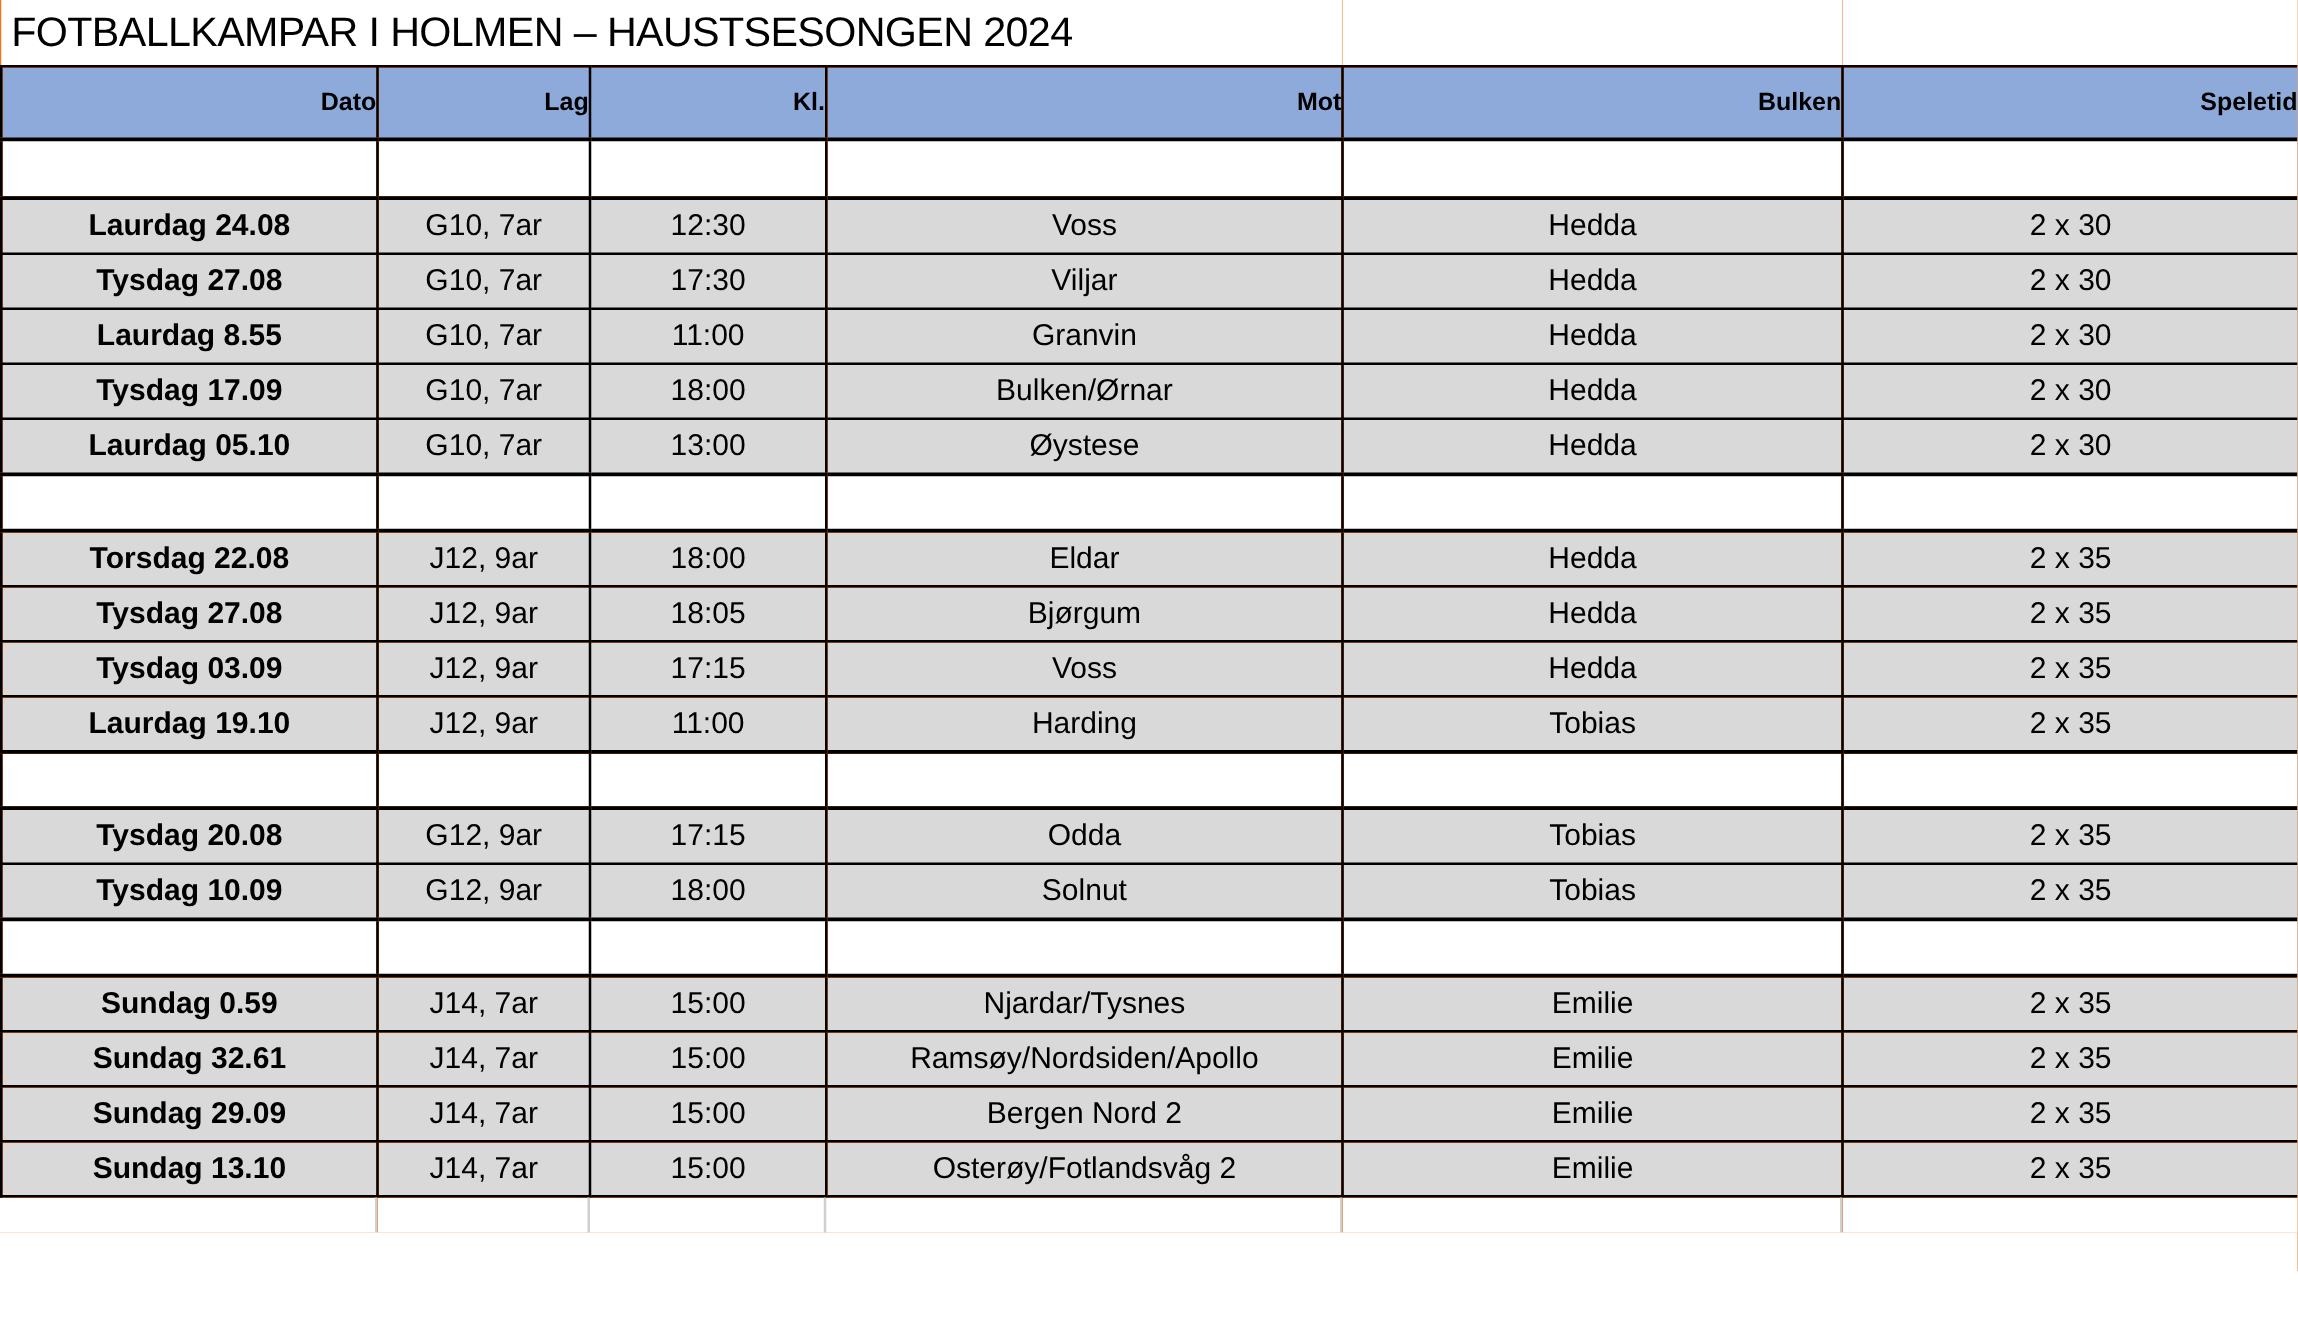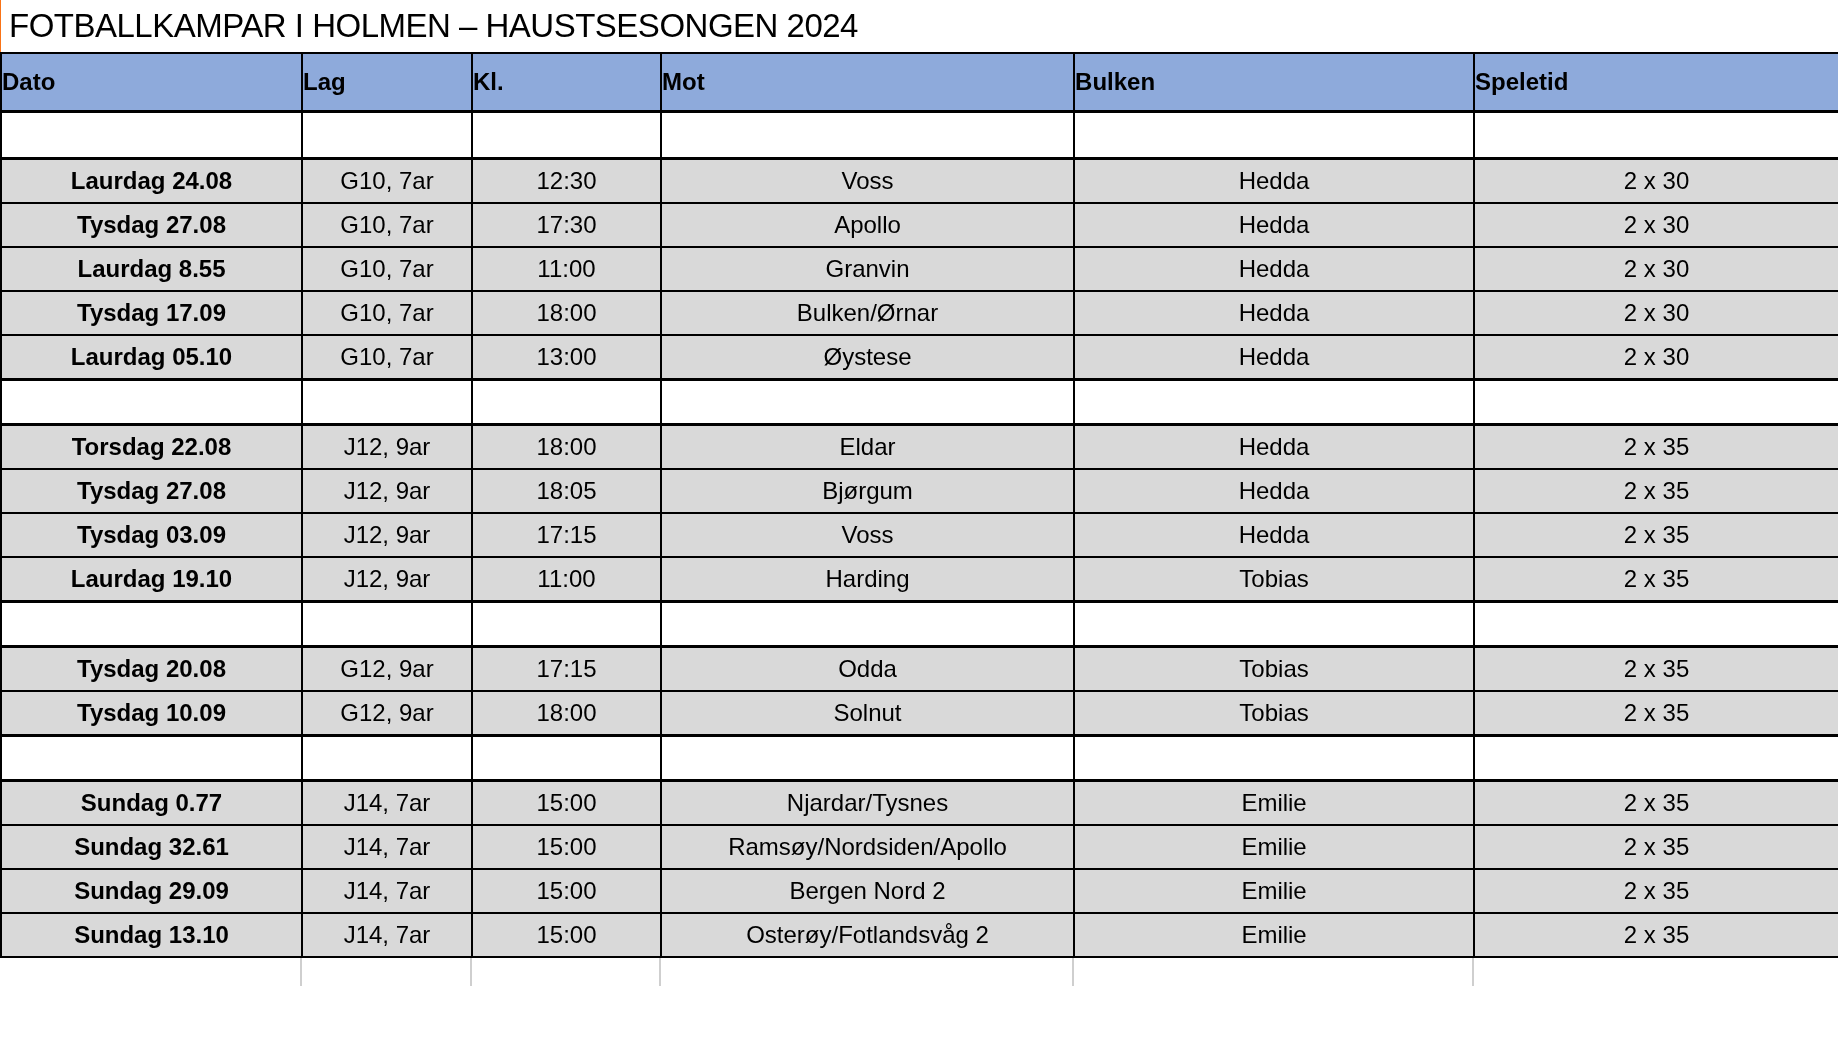--- a/index.html
+++ b/index.html
@@ -17,21 +17,21 @@
 
   
   tr.title-row td{height:52px;border:none;background:#fff;}
   td.title-cell{font-size:33px;font-weight:400;letter-spacing:-0.5px;padding-left:8px;vertical-align:middle;}
   td.title-grid{border-left:2px solid #E4E4E4;}
 
   
   tr.header-row th{
     height:56px;background:var(--header-bg);
     border:2px solid var(--grid);border-bottom:3px solid var(--grid);
-    font-size:24px;font-weight:700;text-align:left;vertical-align:middle;
+    font-size:20px;font-weight:700;text-align:right;vertical-align:middle;
   }
 
   
   tr.data-row td{
     height:42px;background:var(--row-bg);
     border:2px solid var(--grid);
     font-size:24px;text-align:center;vertical-align:middle;
   }
   tr.data-row td.col-date{font-weight:700;}
 
@@ -99,21 +99,21 @@
           <td class="col-team">G10, 7ar</td>
           <td class="col-time">12:30</td>
           <td class="col-opponent">Voss</td>
           <td class="col-referee">Hedda</td>
           <td class="col-duration">2 x 30</td>
         </tr>
         <tr class="data-row">
           <td class="col-date">Tysdag 27.08</td>
           <td class="col-team">G10, 7ar</td>
           <td class="col-time">17:30</td>
-          <td class="col-opponent">Apollo</td>
+          <td class="col-opponent">Viljar</td>
           <td class="col-referee">Hedda</td>
           <td class="col-duration">2 x 30</td>
         </tr>
         <tr class="data-row">
           <td class="col-date">Laurdag 8.55</td>
           <td class="col-team">G10, 7ar</td>
           <td class="col-time">11:00</td>
           <td class="col-opponent">Granvin</td>
           <td class="col-referee">Hedda</td>
           <td class="col-duration">2 x 30</td>
@@ -200,21 +200,21 @@
         </tr>
         <tr class="gap-row">
           <td></td>
           <td></td>
           <td></td>
           <td></td>
           <td></td>
           <td></td>
         </tr>
         <tr class="data-row">
-          <td class="col-date">Sundag 0.77</td>
+          <td class="col-date">Sundag 0.59</td>
           <td class="col-team">J14, 7ar</td>
           <td class="col-time">15:00</td>
           <td class="col-opponent">Njardar/Tysnes</td>
           <td class="col-referee">Emilie</td>
           <td class="col-duration">2 x 35</td>
         </tr>
         <tr class="data-row">
           <td class="col-date">Sundag 32.61</td>
           <td class="col-team">J14, 7ar</td>
           <td class="col-time">15:00</td>

